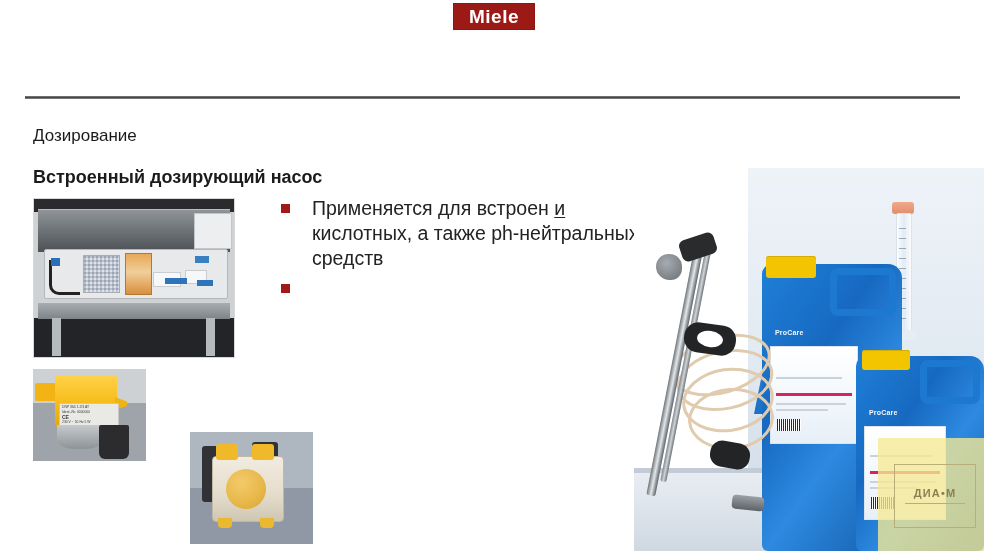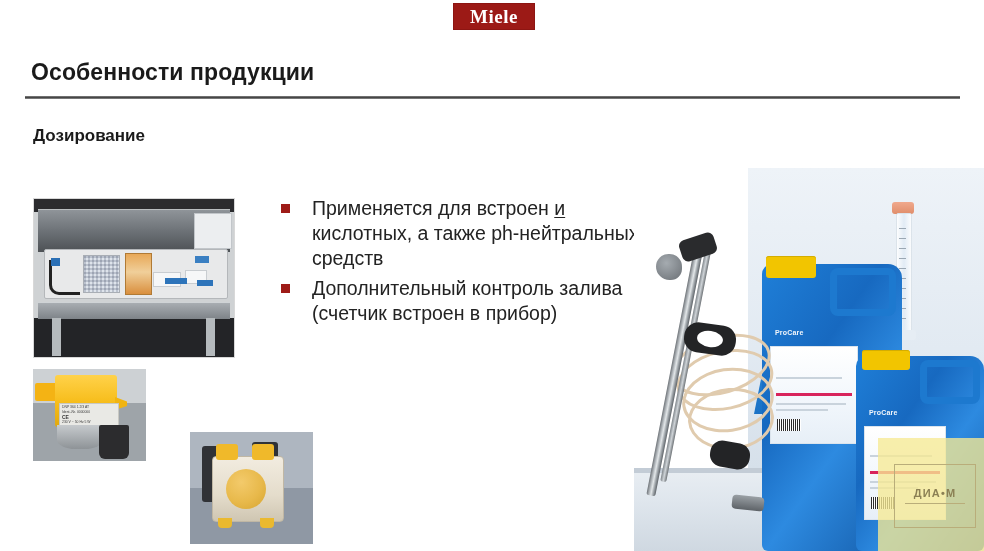--- a/index.html
+++ b/index.html
@@ -29,21 +29,21 @@
     width: 82px;
     height: 27px;
     background: #9c1a16;
     display: flex;
     align-items: center;
     justify-content: center;
     box-shadow: 0 0 0 1px #8d1512 inset;
   }
   .logo-box .logo-text {
     color: #ffffff;
-    font-family: Liberation Serif, serif;
+    font-family: Liberation Sans, sans-serif;
     font-weight: bold;
     font-size: 19px;
     letter-spacing: 0.5px;
     line-height: 1;
     padding-bottom: 1px;
   }
 
   
   .slide-title {
     position: absolute;
@@ -63,21 +63,21 @@
     height: 3px;
     background: linear-gradient(to bottom, #8c8c8c 0%, #3f3f3f 45%, #8f8f8f 100%);
   }
 
   
   .sub-head-1 {
     position: absolute;
     left: 33px;
     top: 126px;
     font-size: 17px;
-    font-weight: bold;
+    font-weight: normal;
     color: #1b1b1b;
     white-space: nowrap;
   }
   .sub-head-2 {
     position: absolute;
     left: 33px;
     top: 167px;
     font-size: 18px;
     font-weight: bold;
     color: #1b1b1b;
@@ -390,36 +390,35 @@
 </style>
 </head>
 <body>
 
 <div id="slide">
 
   <div class="logo-box">
     <span class="logo-text">Miele</span>
   </div>
 
-  <div class="slide-title">Особенности продукции</div>
   <div class="title-rule"></div>
 
   <div class="sub-head-1">Дозирование</div>
+  <div class="sub-head-2">Встроенный дозирующий насос</div>
 
   <ul class="bullet-list">
     <li class="bullet-item">
       <span class="bullet-marker"></span>
       <span><span>Применяется для встроен </span><u>и</u><span> кислотных, а также ph-нейтральных средств</span></span>
     </li>
     <li class="bullet-item">
       <span class="bullet-marker"></span>
     </li>
     <li class="bullet-item">
       <span class="bullet-marker"></span>
-      <span>Дополнительный контроль залива (счетчик встроен в прибор)</span>
     </li>
   </ul>
 
   <div class="photo photo-machine">
     <div class="pm-dark-top"></div>
     <div class="pm-body"></div>
     <div class="pm-tray"></div>
     <div class="pm-panel">
       <div class="pm-wire"></div>
       <div class="pm-blue-a"></div>

